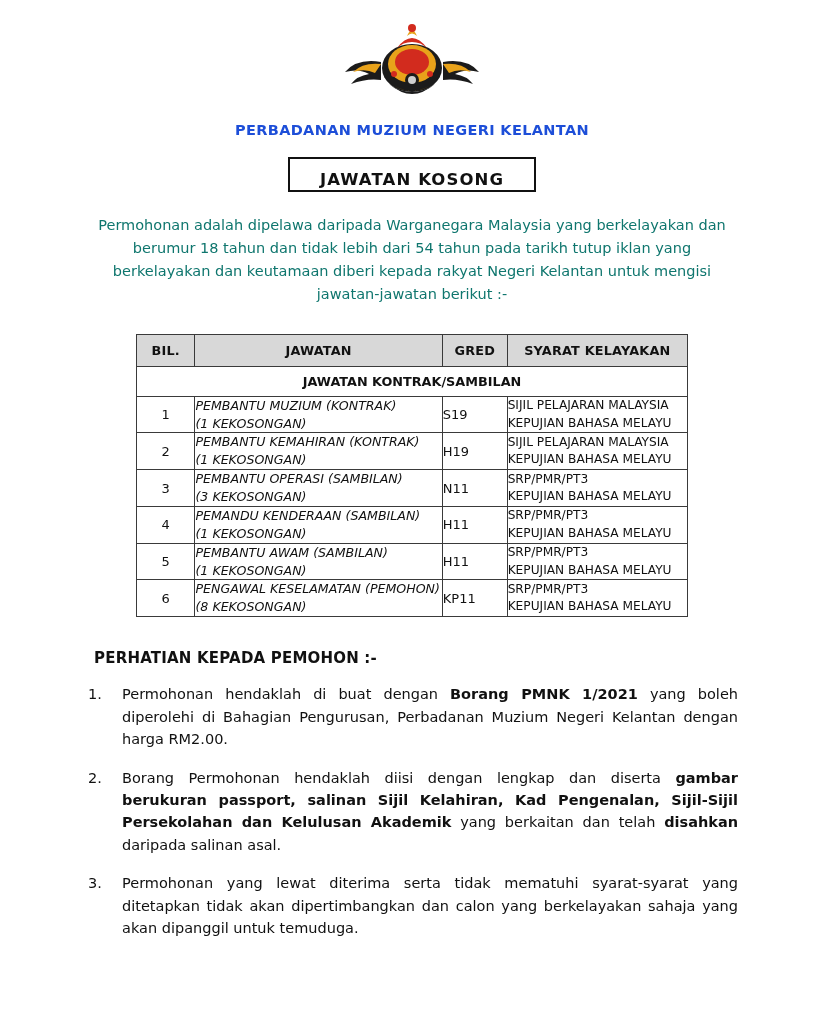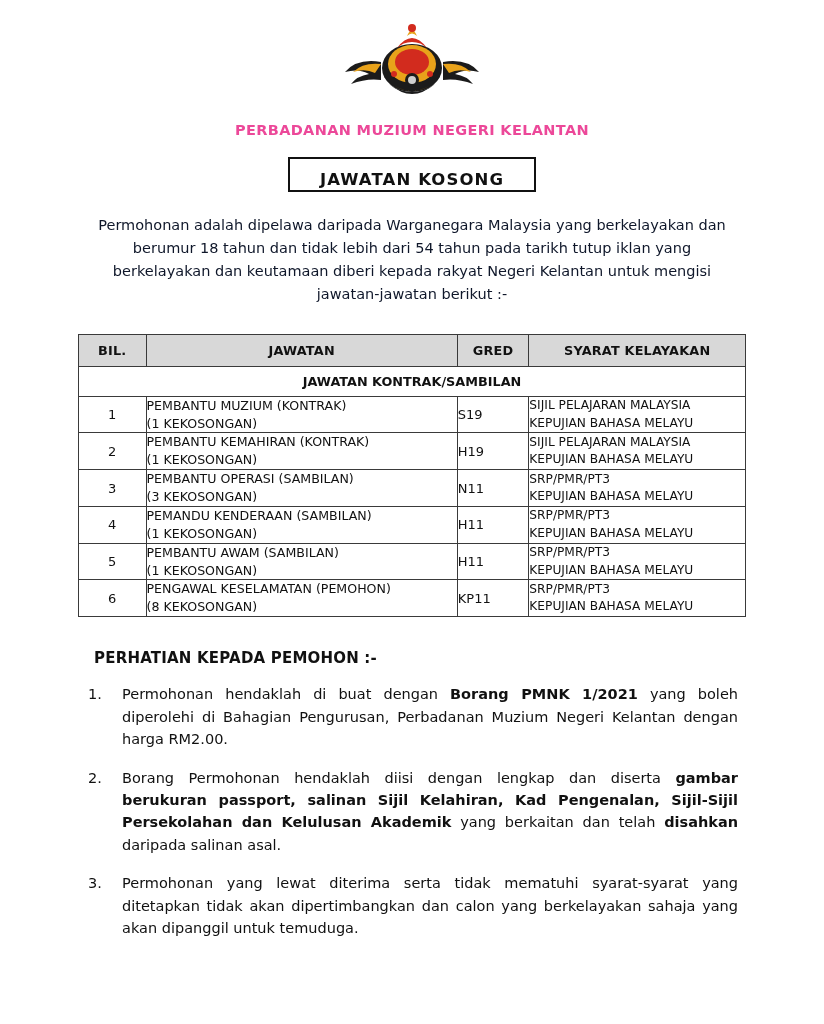--- a/index.html
+++ b/index.html
@@ -37,21 +37,21 @@
   }
   .crest svg { display: block; }
 
   
   .org-title {
     text-align: center;
     font-weight: bold;
     font-size: 14.5px;
     letter-spacing: 0.35px;
     margin-top: 12px;
-    color: #ec4899;
+    color: #1d4ed8;
   }
   .badge-wrap {
     display: flex;
     justify-content: center;
     margin-top: 19px;
   }
   .badge {
     border: 2.5px solid #111;
     padding: 11px 30px 1px 30px;
     font-weight: bold;
@@ -59,27 +59,27 @@
     letter-spacing: 1.1px;
   }
 
   
   .intro {
     text-align: center;
     font-size: 14.5px;
     line-height: 1.58;
     margin: 22px auto 0 auto;
     width: 640px;
-    color: #0f172a;
+    color: #0f766e;
   }
 
   
   .table-wrap {
     margin: 28px auto 17px auto;
-    width: 668px;
+    width: 552px;
   }
   table.jobs {
     border-collapse: collapse;
     width: 100%;
     font-size: 12.6px;
   }
   table.jobs th, table.jobs td {
     border: 1px solid #3a3a3a;
     padding: 0;
   }
@@ -107,20 +107,21 @@
     text-align: center;
     vertical-align: middle;
     font-size: 13px;
     padding: 8px 2px;
   }
   td.jawatan {
     padding: 8px 10px 8px 14px;
     vertical-align: middle;
     line-height: 1.42;
     font-size: 12.6px;
+    font-style: italic;
   }
   td.gred {
     text-align: left;
     vertical-align: middle;
     font-size: 13px;
   }
   td.syarat {
     text-align: left;
     vertical-align: middle;
     line-height: 1.42;

